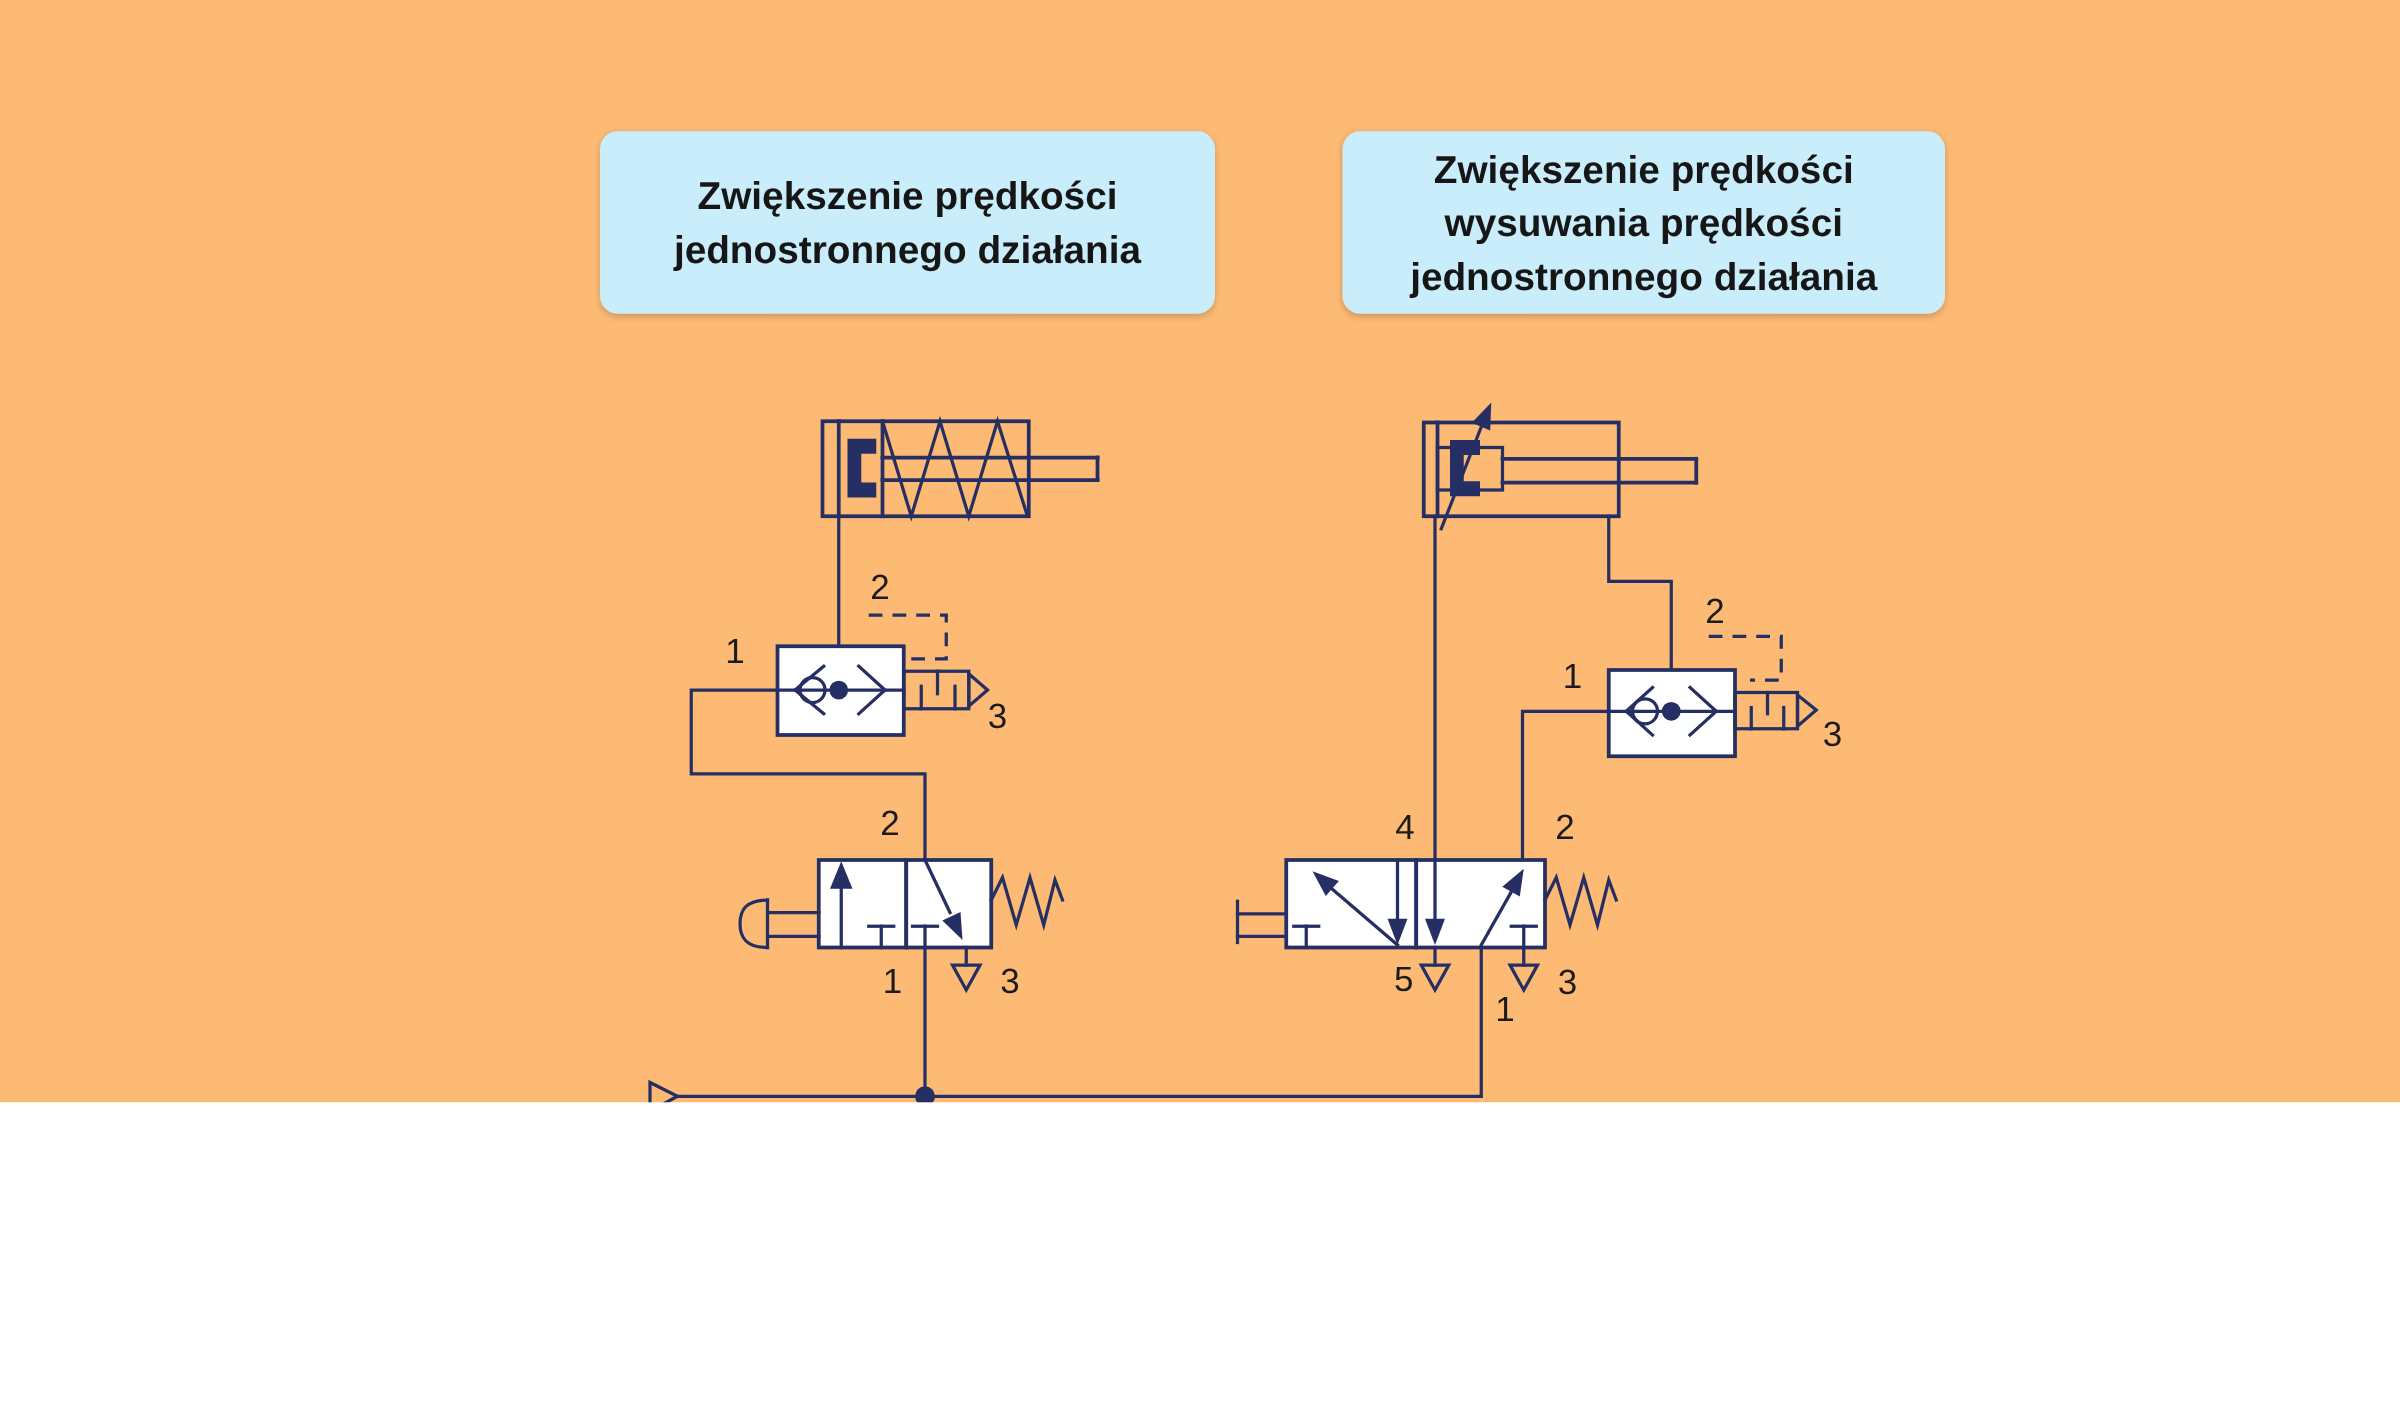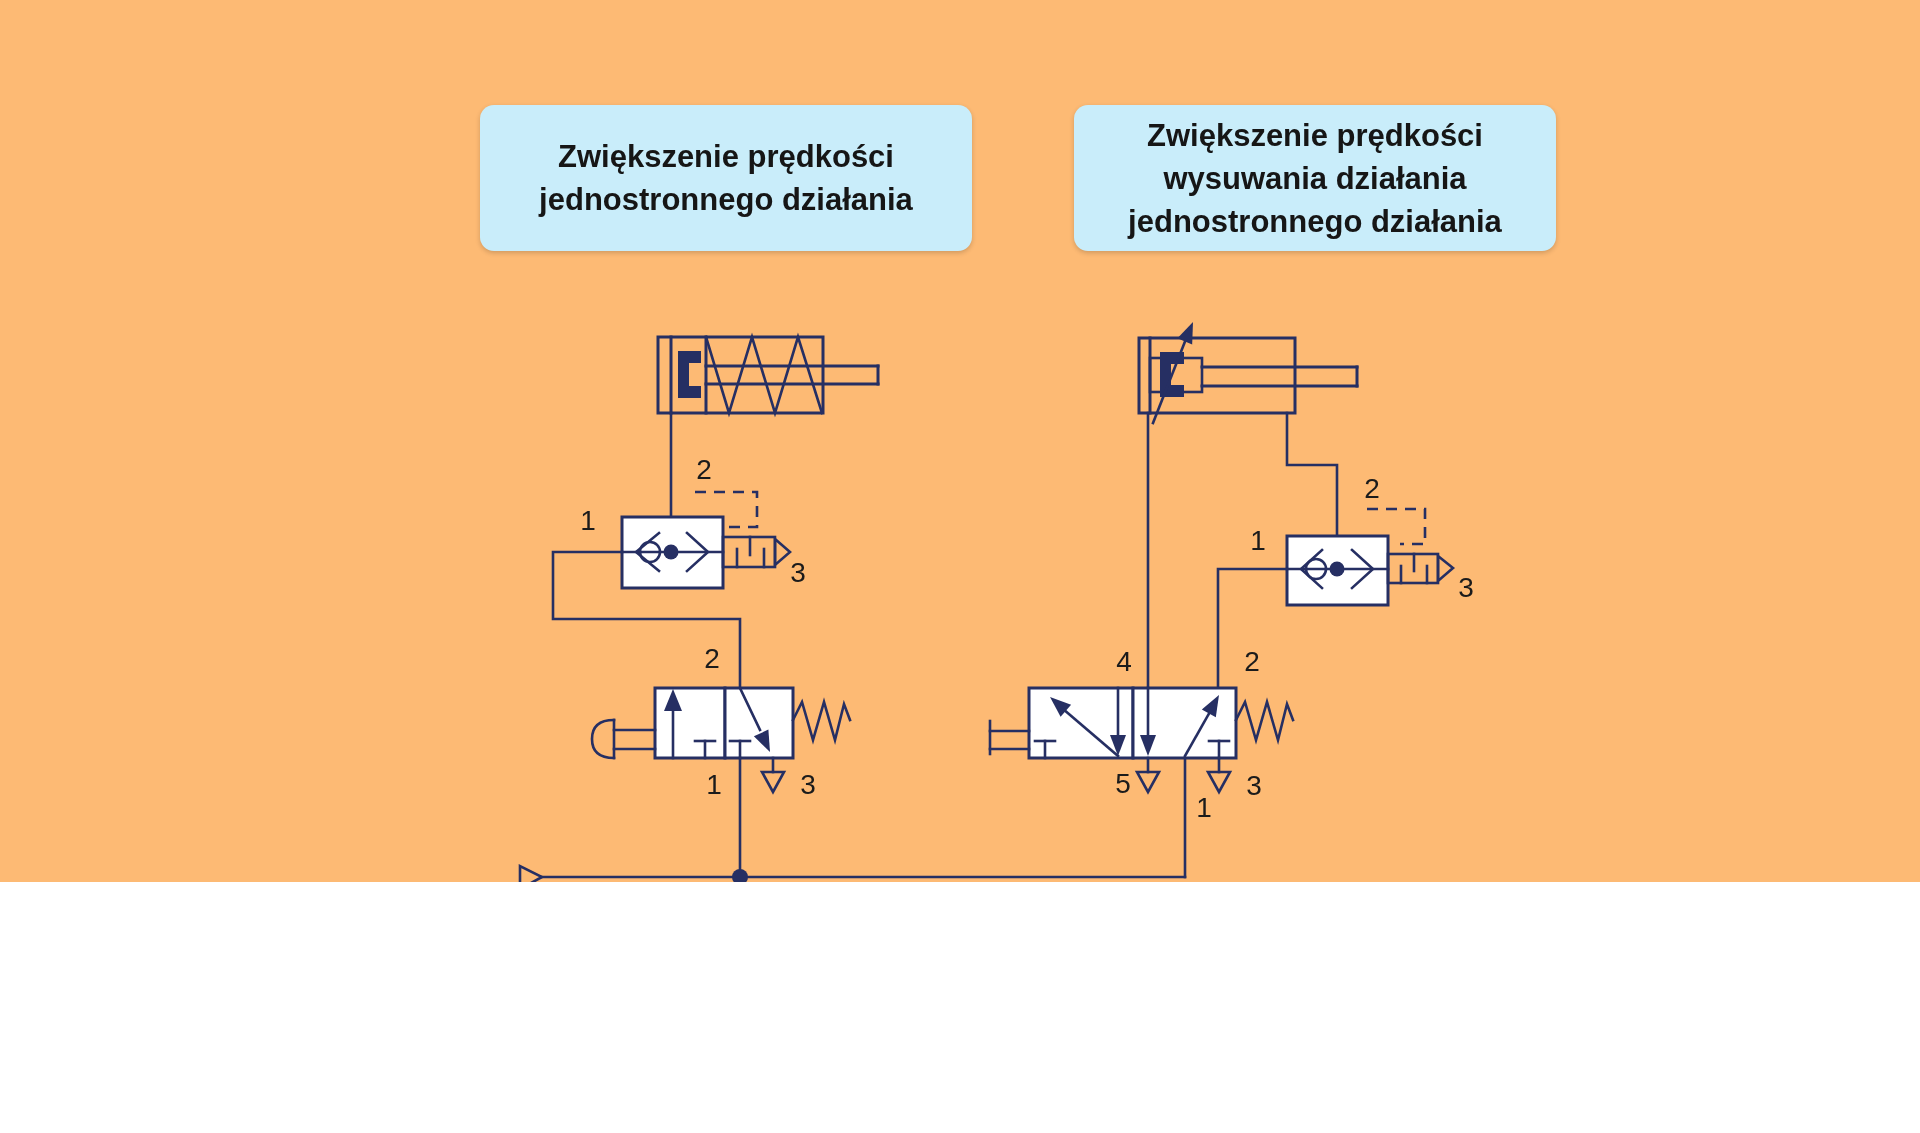--- a/index.html
+++ b/index.html
@@ -25,21 +25,21 @@
 <body>
 
 <div class="stage">
 
   <div class="title-box" style="left:480px;top:105px;width:492px;height:146px;">
     <div>Zwiększenie prędkości</div>
     <div>jednostronnego działania</div>
   </div>
   <div class="title-box" style="left:1074px;top:105px;width:482px;height:146px;">
     <div>Zwiększenie prędkości</div>
-    <div>wysuwania działania</div>
+    <div>wysuwania prędkości</div>
     <div>jednostronnego działania</div>
   </div>
 
   <svg class="diagram" viewBox="0 0 1920 1133">
 
     <g>
       <rect class="st" x="658" y="337" width="165" height="76"></rect>
       <line class="st" x1="671" y1="337" x2="671" y2="413"></line>
       <path class="fillnavy" d="M678,351 h23 v12 h-12 v23 h12 v12 h-23 Z"></path>
       <line class="st" x1="706" y1="337" x2="706" y2="413"></line>

